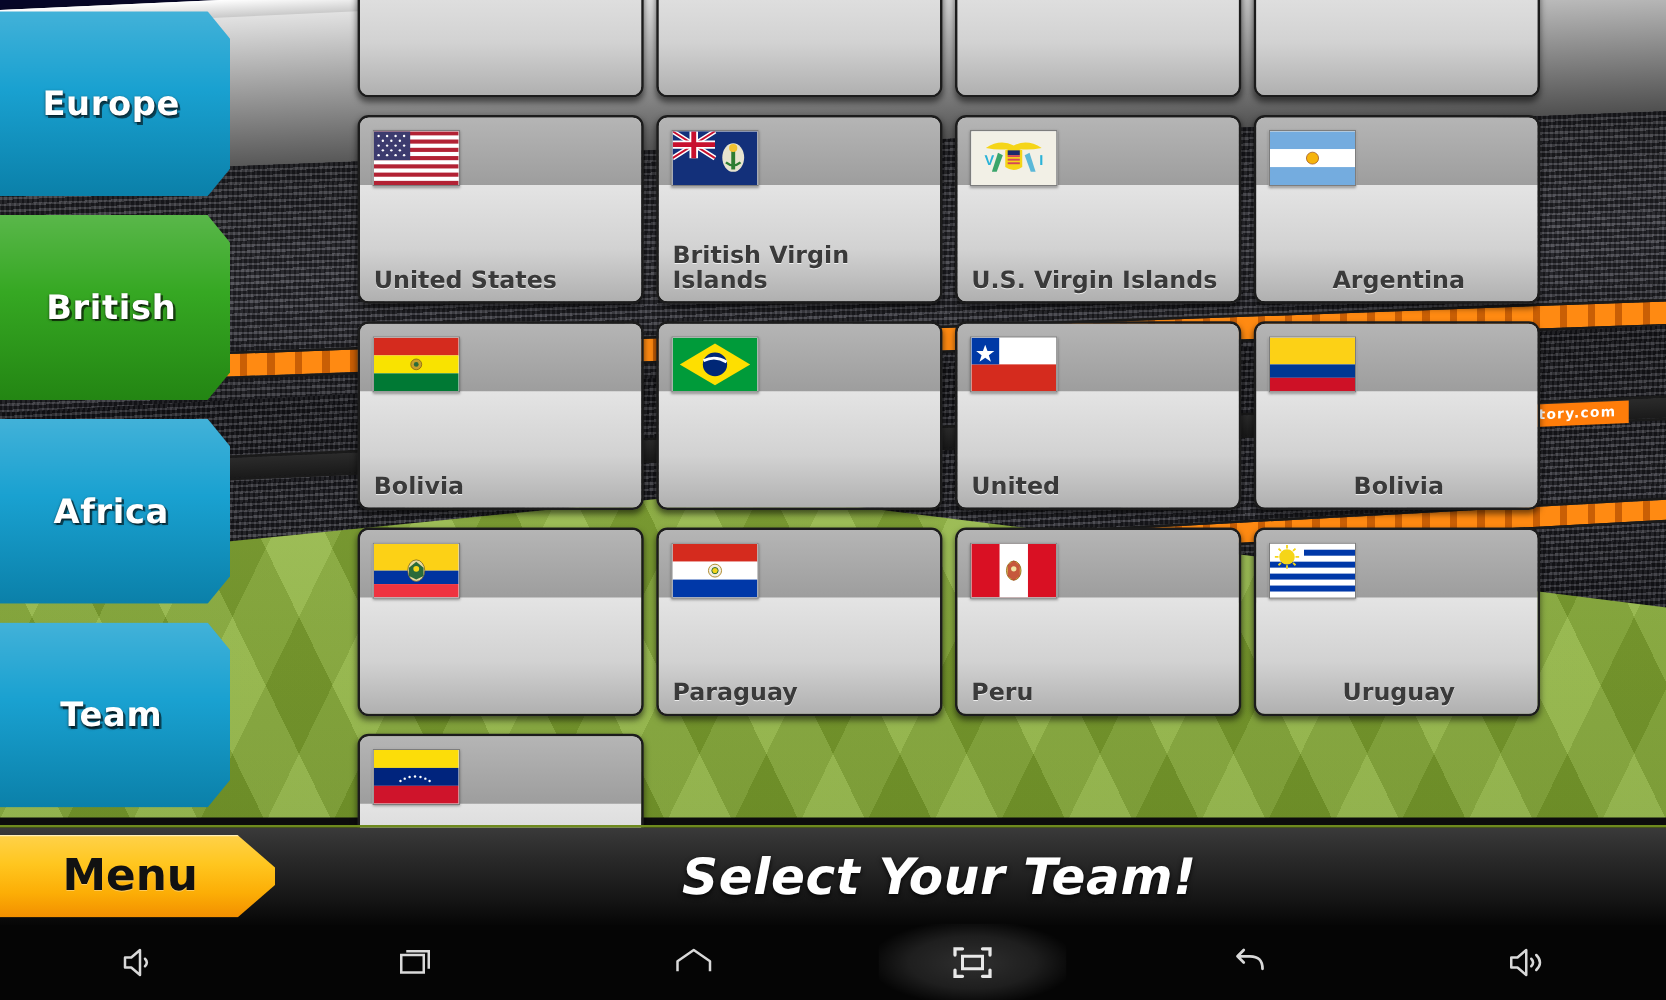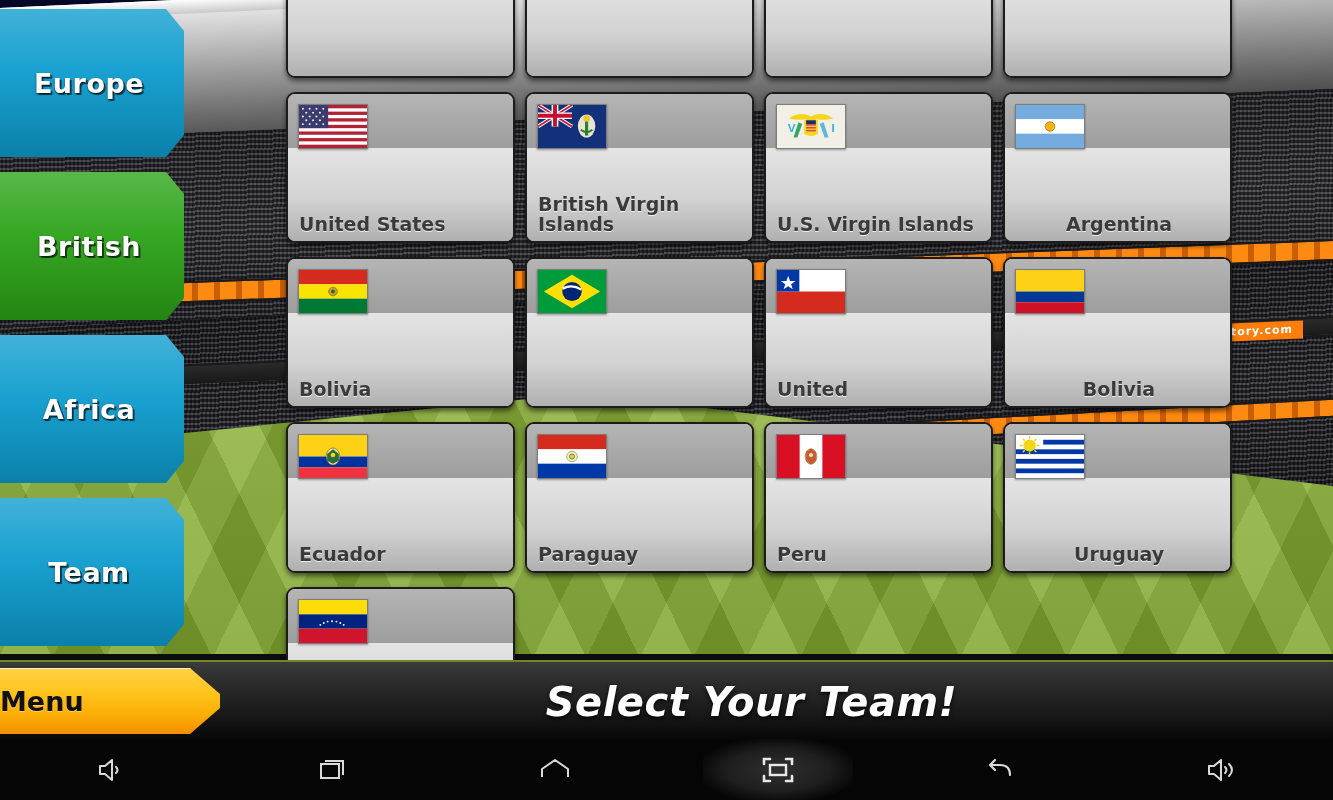--- a/index.html
+++ b/index.html
@@ -161,21 +161,21 @@
   }
   #menu-btn {
     position:absolute; left:0; top:6px; width:220px; height:66px;
     background:linear-gradient(180deg,#ffd24a 0%,#ffc61f 35%,#fcae06 70%,#f28f00 100%);
     clip-path:polygon(0 0, 190px 0, 220px 26px, 220px 40px, 190px 66px, 0 66px);
     display:flex; align-items:center;
     cursor:pointer;
     box-shadow:inset 0 1px 0 rgba(255,255,255,.6);
   }
   #menu-btn .lbl {
-    font-size:27px; font-weight:bold; color:#111;
+    margin-left:50px; font-size:35px; font-weight:bold; color:#111;
     font-family:"DejaVu Sans", sans-serif;
     text-shadow:0 1px 0 rgba(255,255,255,.35);
   }
   #title-text {
     position:absolute; left:230px; top:0; right:0; height:80px;
     display:flex; align-items:center; justify-content:center;
     padding-right:60px;
     font-size:40px; font-weight:bold; font-style:italic; color:#fff;
     letter-spacing:.5px;
     font-family:"DejaVu Sans", sans-serif;
@@ -438,21 +438,20 @@
         <div class="flagbox">
           <svg viewBox="0 0 70 45" preserveAspectRatio="none">
             <rect width="70" height="22.5" fill="#fcd116"></rect>
             <rect y="22.5" width="70" height="11.25" fill="#0033a0"></rect>
             <rect y="33.75" width="70" height="11.25" fill="#ef3340"></rect>
             <ellipse cx="35" cy="22.5" rx="7" ry="9" fill="#e8d9a0" stroke="#6b5a1e" stroke-width="0.6"></ellipse>
             <path d="M29 20 L35 15 L41 20 L41 27 L35 30 L29 27 Z" fill="#2a6b3a"></path>
             <circle cx="35" cy="21" r="2.4" fill="#f5d518"></circle>
           </svg>
         </div>
-        <span class="cname">Ecuador</span>
       </div>
 
       <div class="card c2">
         <div class="toparea"></div>
         <div class="namearea"></div>
         <div class="flagbox">
           <svg viewBox="0 0 70 45" preserveAspectRatio="none">
             <rect width="70" height="45" fill="#d91023"></rect>
             <rect x="23.3" width="23.4" height="45" fill="#fff"></rect>
             <ellipse cx="35" cy="22.5" rx="6" ry="8" fill="#e6c75a" stroke="#8a6a16" stroke-width="0.7"></ellipse>

